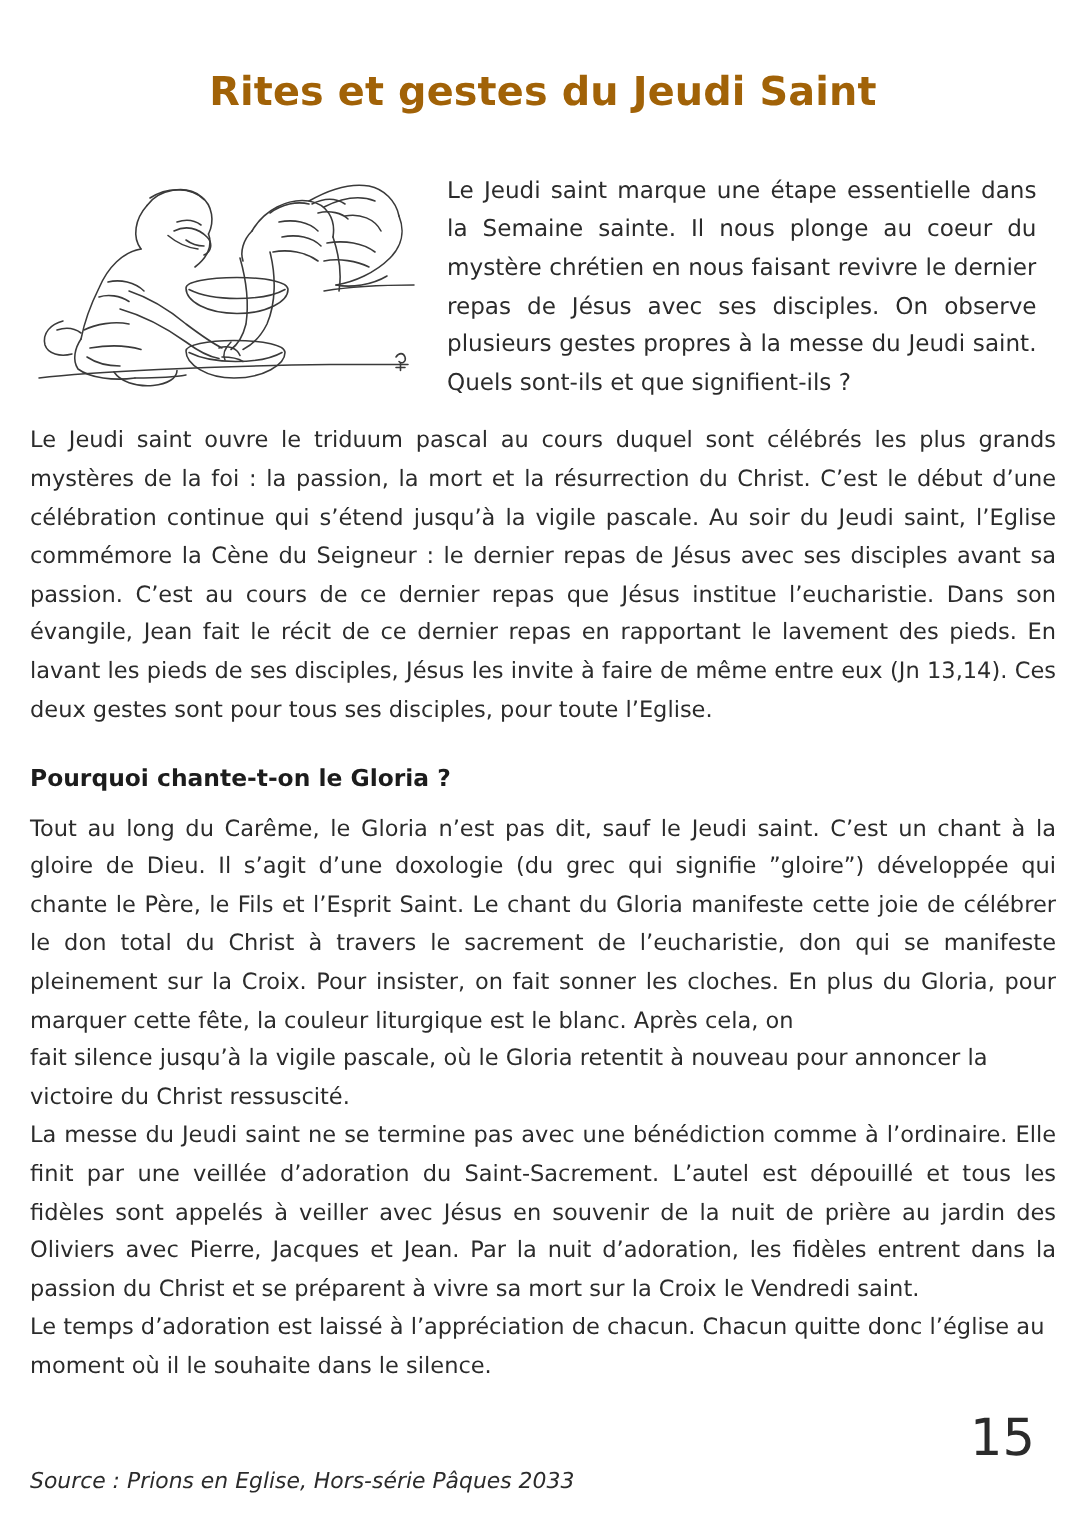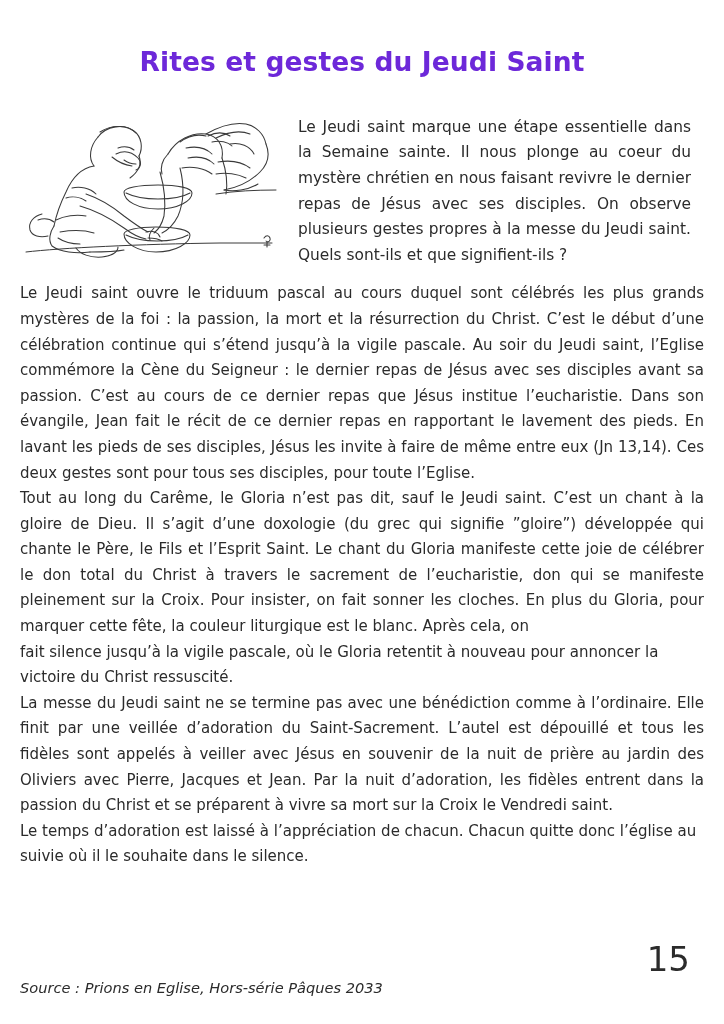--- a/index.html
+++ b/index.html
@@ -21,21 +21,21 @@
     width: 724px;
     height: 1024px;
     box-sizing: border-box;
     padding: 0 20px 0 20px;
   }
   .page-title {
     text-align: center;
     font-size: 26.5px;
     font-weight: bold;
     letter-spacing: 0.1px;
-    color: #6d28d9;
+    color: #a16207;
     margin: 0;
     padding-top: 46px;
     line-height: 1.2;
   }
 
   
   .illustration {
     float: left;
     width: 262px;
     height: 158px;
@@ -191,25 +191,26 @@
         <path d="M247 140 L 247 145"></path>
         <path d="M244 143 L 250 143"></path>
       </svg>
     </div>
 
     <p class="intro-text">Le Jeudi saint marque une étape essentielle dans la Semaine sainte. Il nous plonge au coeur du mystère chrétien en nous faisant revivre le dernier repas de Jésus avec ses disciples. On observe plusieurs gestes propres à la messe du Jeudi saint. Quels sont-ils et que signifient-ils ?</p>
   </div>
 
   <p class="body-text sec-main">Le Jeudi saint ouvre le triduum pascal au cours duquel sont célébrés les plus grands mystères de la foi : la passion, la mort et la résurrection du Christ. C’est le début d’une célébration continue qui s’étend jusqu’à la vigile pascale. Au soir du Jeudi saint, l’Eglise commémore la Cène du Seigneur : le dernier repas de Jésus avec ses disciples avant sa passion. C’est au cours de ce dernier repas que Jésus institue l’eucharistie. Dans son évangile, Jean fait le récit de ce dernier repas en rapportant le lavement des pieds. En lavant les pieds de ses disciples, Jésus les invite à faire de même entre eux (Jn 13,14). Ces deux gestes sont pour tous ses disciples, pour toute l’Eglise.</p>
 
+  <h2 class="subhead">Pourquoi chante-t-on le Gloria ?</h2>
   <p class="body-text">Tout au long du Carême, le Gloria n’est pas dit, sauf le Jeudi saint. C’est un chant à la gloire de Dieu. Il s’agit d’une doxologie (du grec qui signifie ”gloire”) développée qui chante le Père, le Fils et l’Esprit Saint. Le chant du Gloria manifeste cette joie de célébrer le don total du Christ à travers le sacrement de l’eucharistie, don qui se manifeste pleinement sur la Croix. Pour insister, on fait sonner les cloches. En plus du Gloria, pour marquer cette fête, la couleur liturgique est le blanc. Après cela, on</p>
   <p class="body-text no-justify">fait silence jusqu’à la vigile pascale, où le Gloria retentit à nouveau pour annoncer la victoire du Christ ressuscité.</p>
 
   <p class="body-text">La messe du Jeudi saint ne se termine pas avec une bénédiction comme à l’ordinaire. Elle finit par une veillée d’adoration du Saint-Sacrement. L’autel est dépouillé et tous les fidèles sont appelés à veiller avec Jésus en souvenir de la nuit de prière au jardin des Oliviers avec Pierre, Jacques et Jean. Par la nuit d’adoration, les fidèles entrent dans la passion du Christ et se préparent à vivre sa mort sur la Croix le Vendredi saint.</p>
-  <p class="body-text no-justify para-gap-lg">Le temps d’adoration est laissé à l’appréciation de chacun. Chacun quitte donc l’église au suivie où il le souhaite dans le silence.</p>
+  <p class="body-text no-justify para-gap-lg">Le temps d’adoration est laissé à l’appréciation de chacun. Chacun quitte donc l’église au moment où il le souhaite dans le silence.</p>
 
   <div class="footer-row">
     <p class="source-line">Source : Prions en Eglise, Hors-série Pâques 2033</p>
   </div>
 
   <div class="page-number">15</div>
 
 </div>
 
 </body></html>

